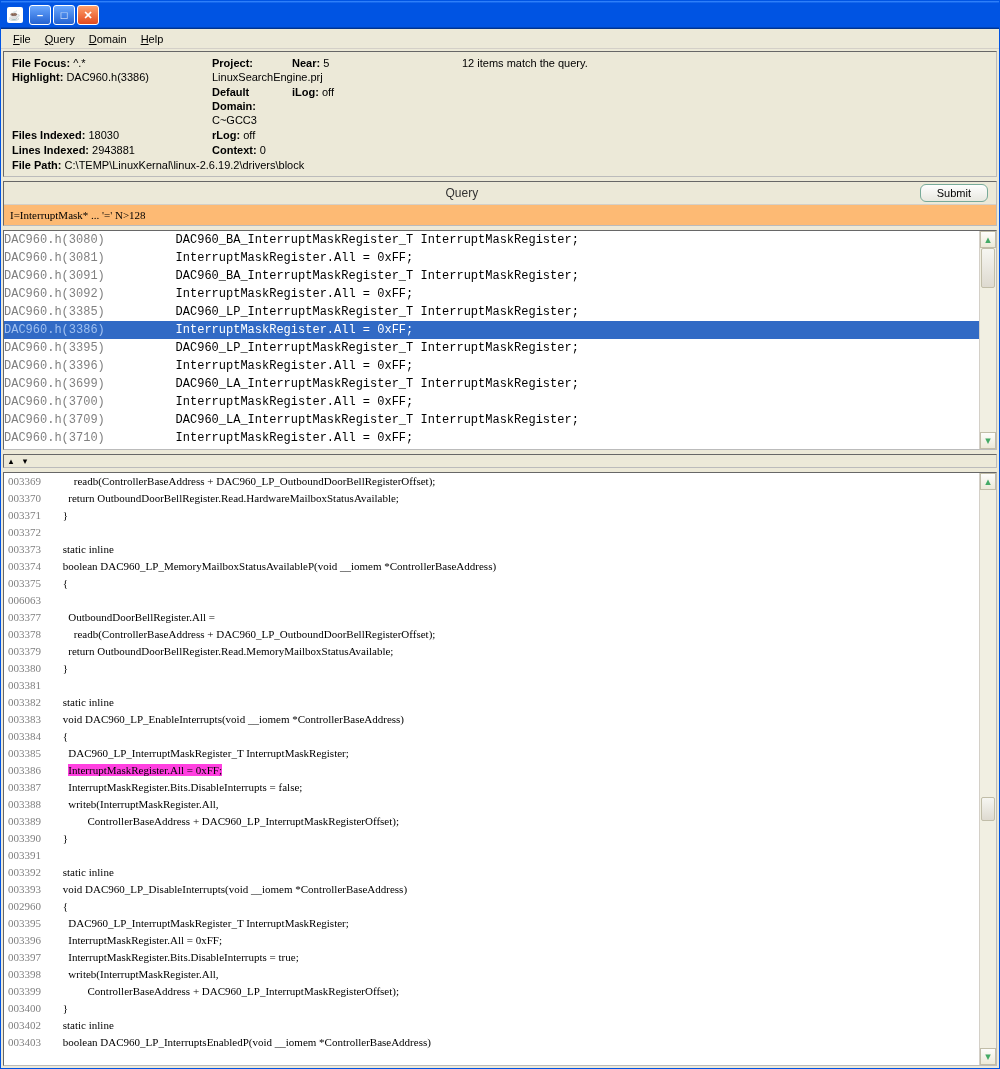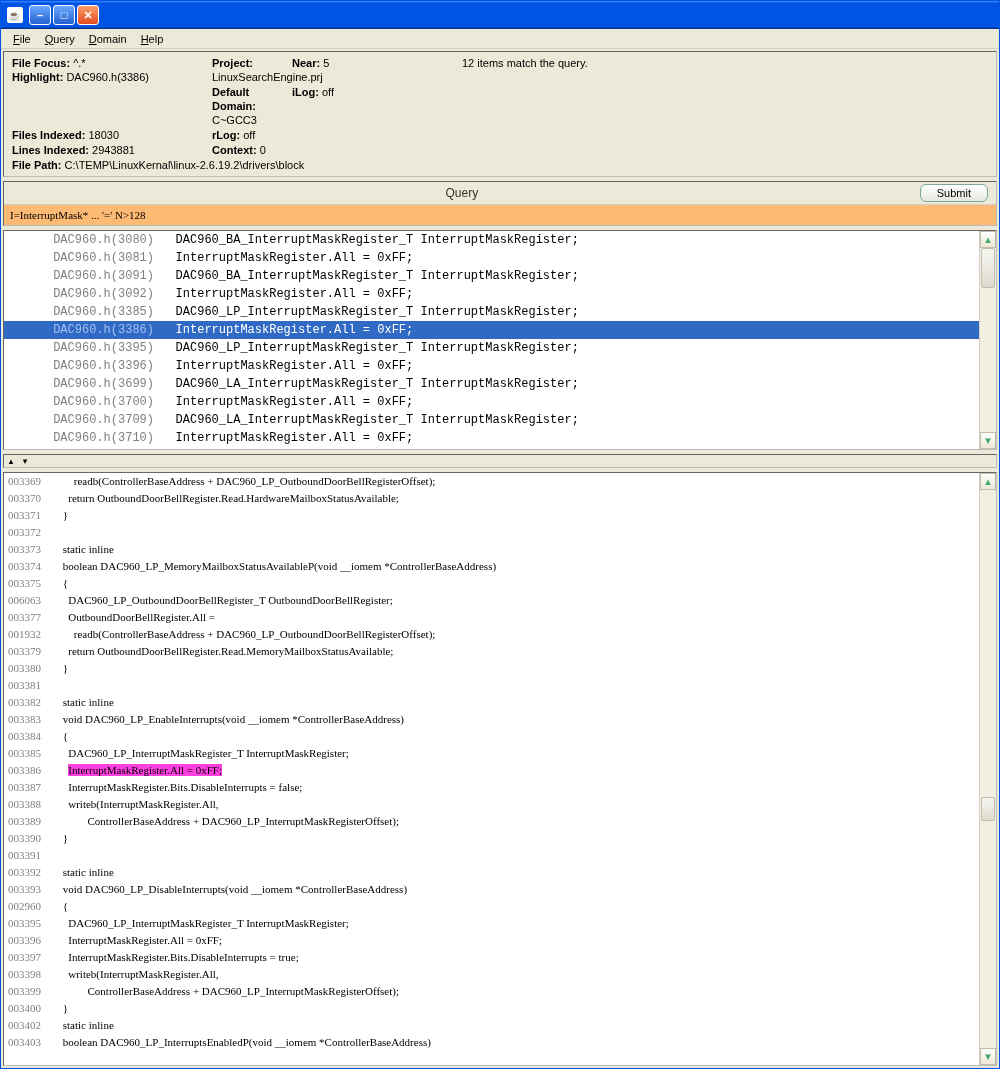--- a/index.html
+++ b/index.html
@@ -28,21 +28,21 @@
   
   .query-area { border: 1px inset #bbb; margin: 2px; background: #ece9d8; }
   .query-head { display:flex; align-items:center; padding:2px 8px 2px 0; }
   .query-head .label { flex:1; text-align:center; font-size:12px; color:#333;}
   .submit { border: 1px solid #7a9; border-radius: 6px; padding: 2px 16px; background: linear-gradient(to bottom,#fefefe,#e8e8e0); font-size:11px; }
   .query-input { border-top: 1px solid #d4d0c8; background: #fdba74; padding: 4px 6px; font-family: Tahoma; font-size: 11px; }
 
   
   .results-wrap { border: 1px inset #bbb; margin: 2px; background: #fff; height: 220px; overflow: hidden; position: relative;}
   .results { font-family: "Courier New", monospace; font-size: 12px; line-height: 18px; }
-  .result-row { display:flex; white-space: pre; text-align: right; }
+  .result-row { display:flex; white-space: pre; }
   .result-row .loc { color: #808080; width: 150px; }
   .result-row.sel { background: #316ac5; color: #fff; }
   .result-row.sel .loc { color: #a0c0f0; }
   .results-scrollbar { position:absolute; right:0; top:0; bottom:0; width:17px; background:#f1efe2; border-left:1px solid #d4d0c8;}
   .sb-arrow { height:17px; background: linear-gradient(to bottom,#fdfdfb,#ece9d8); border:1px solid #c1bda8; display:flex;align-items:center;justify-content:center; color:#4a6;}
   .sb-thumb { height:40px; margin:0 1px; background: linear-gradient(to bottom,#f6f6f1,#dedad0); border:1px solid #c1bda8; border-radius:2px;}
 
   
   .splitter { margin:2px; height:14px; display:flex; align-items:center; border:1px inset #bbb; background:#ece9d8; position:relative; }
   .splitter .arrow { width:14px; text-align:center; font-size:9px;}
@@ -140,23 +140,23 @@
 
   <div class="code-wrap">
     <div class="code" id="code">
         <div class="code-row"><span class="ln">003369</span><span class="txt">     readb(ControllerBaseAddress + DAC960_LP_OutboundDoorBellRegisterOffset);</span></div>
         <div class="code-row"><span class="ln">003370</span><span class="txt">   return OutboundDoorBellRegister.Read.HardwareMailboxStatusAvailable;</span></div>
         <div class="code-row"><span class="ln">003371</span><span class="txt"> }</span></div>
         <div class="code-row"><span class="ln">003372</span><span class="txt"></span></div>
         <div class="code-row"><span class="ln">003373</span><span class="txt"> static inline</span></div>
         <div class="code-row"><span class="ln">003374</span><span class="txt"> boolean DAC960_LP_MemoryMailboxStatusAvailableP(void __iomem *ControllerBaseAddress)</span></div>
         <div class="code-row"><span class="ln">003375</span><span class="txt"> {</span></div>
-        <div class="code-row"><span class="ln">006063</span><span class="txt">   DAC960_LP_OutboundDoorBellRegister_T OutboundDoorBellRegister;</span></div>
+        <div class="code-row"><span class="ln">006063</span></div>
         <div class="code-row"><span class="ln">003377</span><span class="txt">   OutboundDoorBellRegister.All =</span></div>
-        <div class="code-row"><span class="ln">001932</span><span class="txt">     readb(ControllerBaseAddress + DAC960_LP_OutboundDoorBellRegisterOffset);</span></div>
+        <div class="code-row"><span class="ln">003378</span><span class="txt">     readb(ControllerBaseAddress + DAC960_LP_OutboundDoorBellRegisterOffset);</span></div>
         <div class="code-row"><span class="ln">003379</span><span class="txt">   return OutboundDoorBellRegister.Read.MemoryMailboxStatusAvailable;</span></div>
         <div class="code-row"><span class="ln">003380</span><span class="txt"> }</span></div>
         <div class="code-row"><span class="ln">003381</span><span class="txt"></span></div>
         <div class="code-row"><span class="ln">003382</span><span class="txt"> static inline</span></div>
         <div class="code-row"><span class="ln">003383</span><span class="txt"> void DAC960_LP_EnableInterrupts(void __iomem *ControllerBaseAddress)</span></div>
         <div class="code-row"><span class="ln">003384</span><span class="txt"> {</span></div>
         <div class="code-row"><span class="ln">003385</span><span class="txt">   DAC960_LP_InterruptMaskRegister_T InterruptMaskRegister;</span></div>
         <div class="code-row"><span class="ln">003386</span><span class="txt"><span>   </span><span class="hl-magenta">InterruptMaskRegister.All = 0xFF;</span></span></div>
         <div class="code-row"><span class="ln">003387</span><span class="txt">   InterruptMaskRegister.Bits.DisableInterrupts = false;</span></div>
         <div class="code-row"><span class="ln">003388</span><span class="txt">   writeb(InterruptMaskRegister.All,</span></div>

